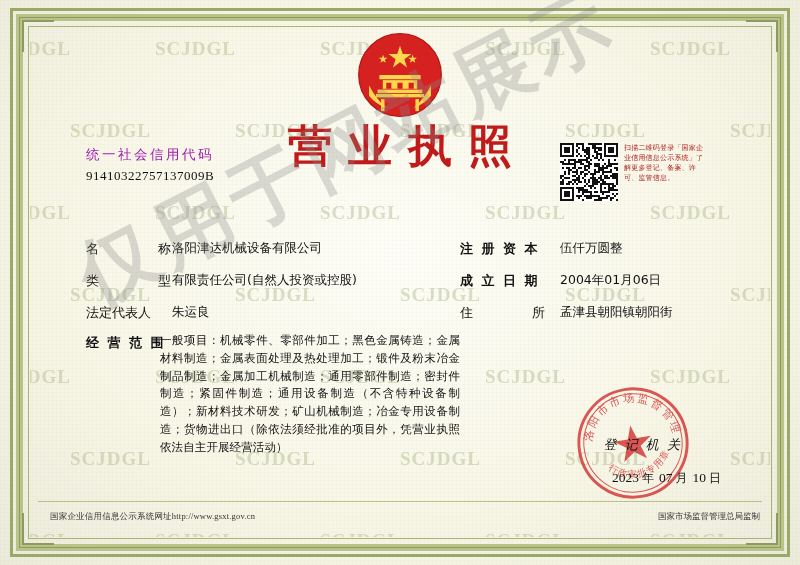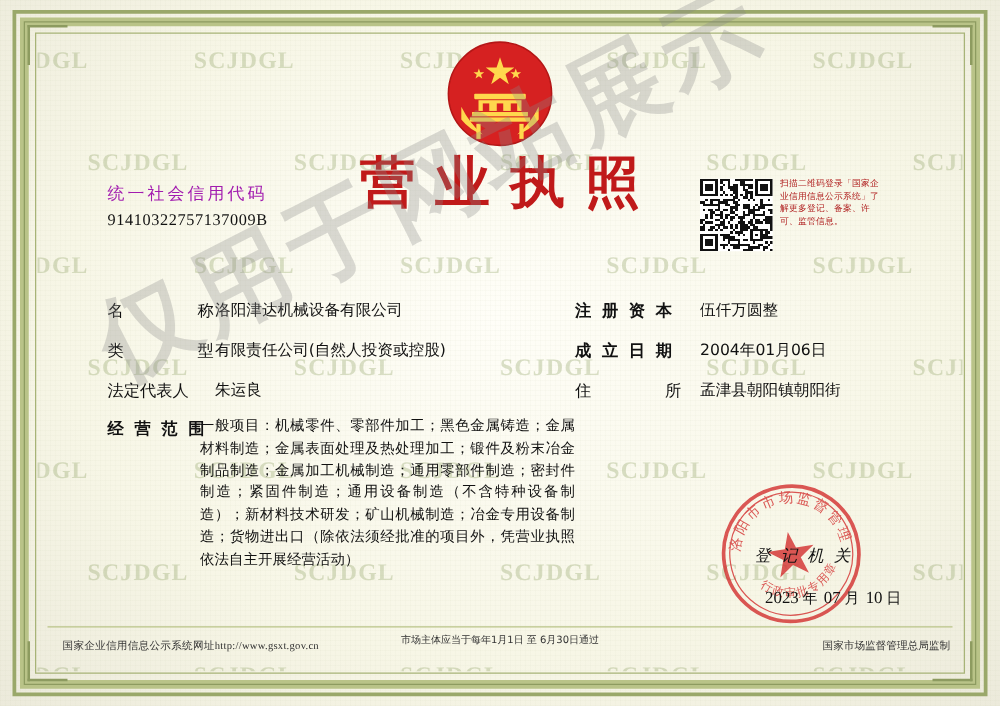--- a/index.html
+++ b/index.html
@@ -854,17 +854,16 @@
   </div>
 
   <div class="diag-wm">仅用于网站展示</div>
 
   <div class="footer">
     <div class="footer-sep"></div>
     <div class="footer-left">
       <span>国家企业信用信息公示系统网址</span><span class="url">http://www.gsxt.gov.cn</span>
     </div>
     <div class="footer-center">
-      <div>市场主体应当于每年1月1日 至 6月30日通过</div>
     </div>
     <div class="footer-right">国家市场监督管理总局监制</div>
   </div>
 </div>
 
 </body></html>

